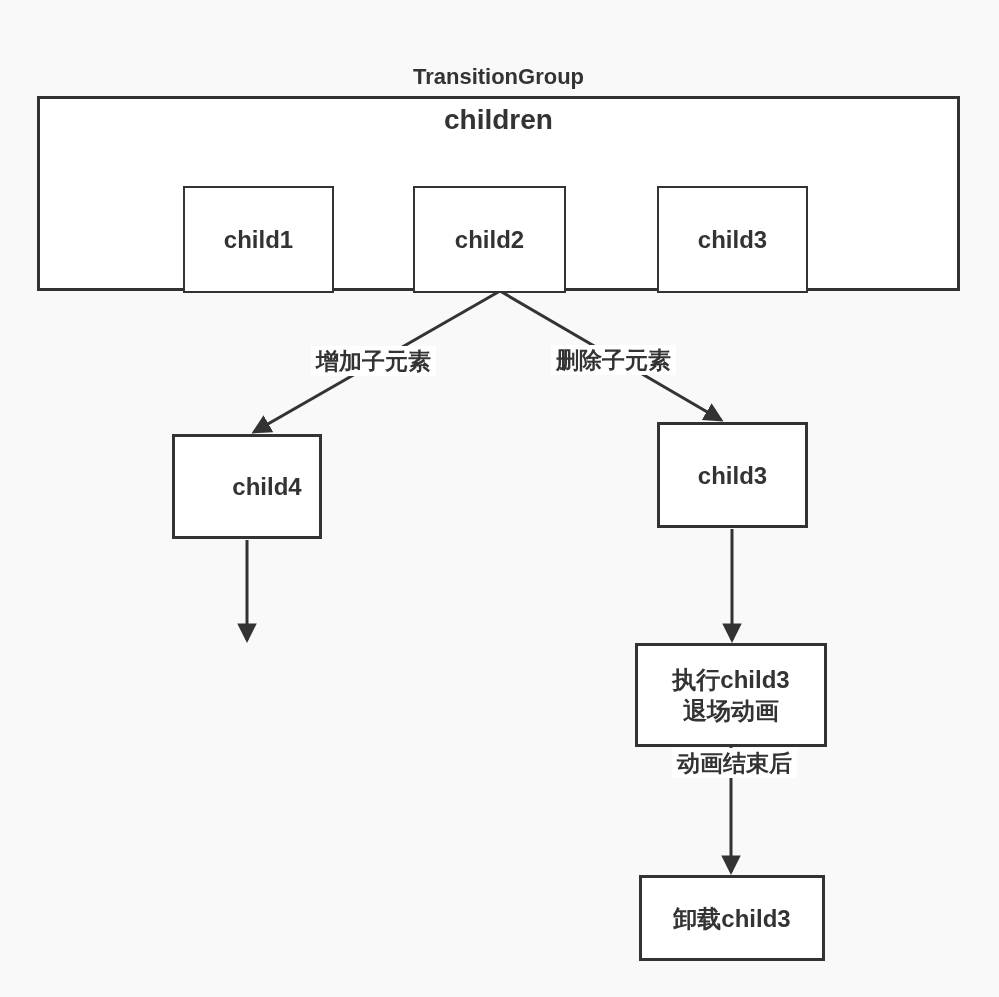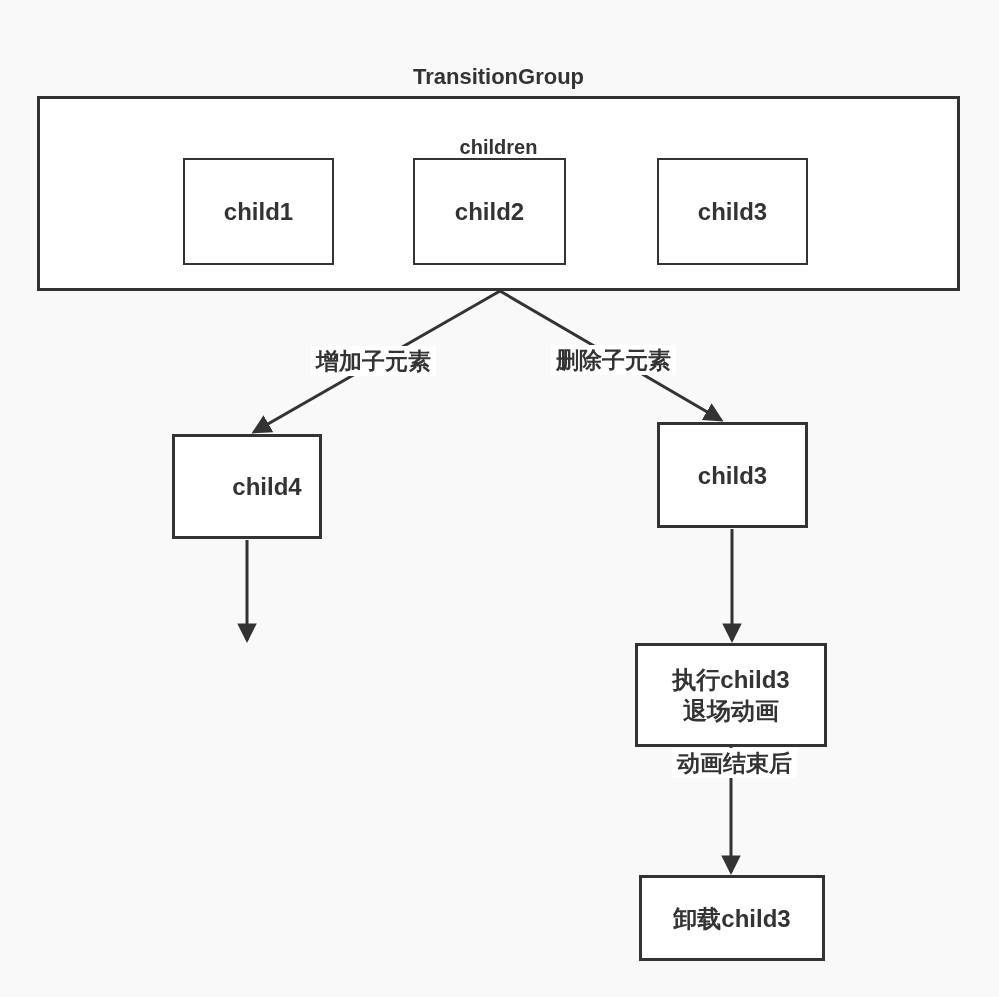--- a/index.html
+++ b/index.html
@@ -27,44 +27,43 @@
     box-sizing: border-box;
     display: flex;
     flex-direction: column;
     align-items: center;
     justify-content: center;
     text-align: center;
     z-index: 2;
     font-size: 24px;
     line-height: 31px;
   }
-  .box.thin { border-width: 2px; }
+  .box.thin { border-width: 2px; margin-top: 28px; }
   .diagram-title {
     position: absolute;
     left: 37px; top: 64px; width: 923px;
     text-align: center;
     font-size: 22px;
     z-index: 2;
   }
   .container-box {
     position: absolute;
     left: 37px; top: 96px;
     width: 923px; height: 195px;
     background: #ffffff;
     border: 3px solid #333333;
     box-sizing: border-box;
     z-index: 0;
   }
   .container-label {
     position: absolute;
     left: 37px; top: 104px; width: 923px;
     text-align: center;
-    font-size: 20px;
+    font-size: 28px;
     z-index: 2;
-    margin-top: 32px;
   }
   .edge-chip {
     position: absolute;
     background: #ffffff;
     padding: 2px 5px;
     font-size: 23px;
     line-height: 26px;
     white-space: nowrap;
     z-index: 3;
   }

